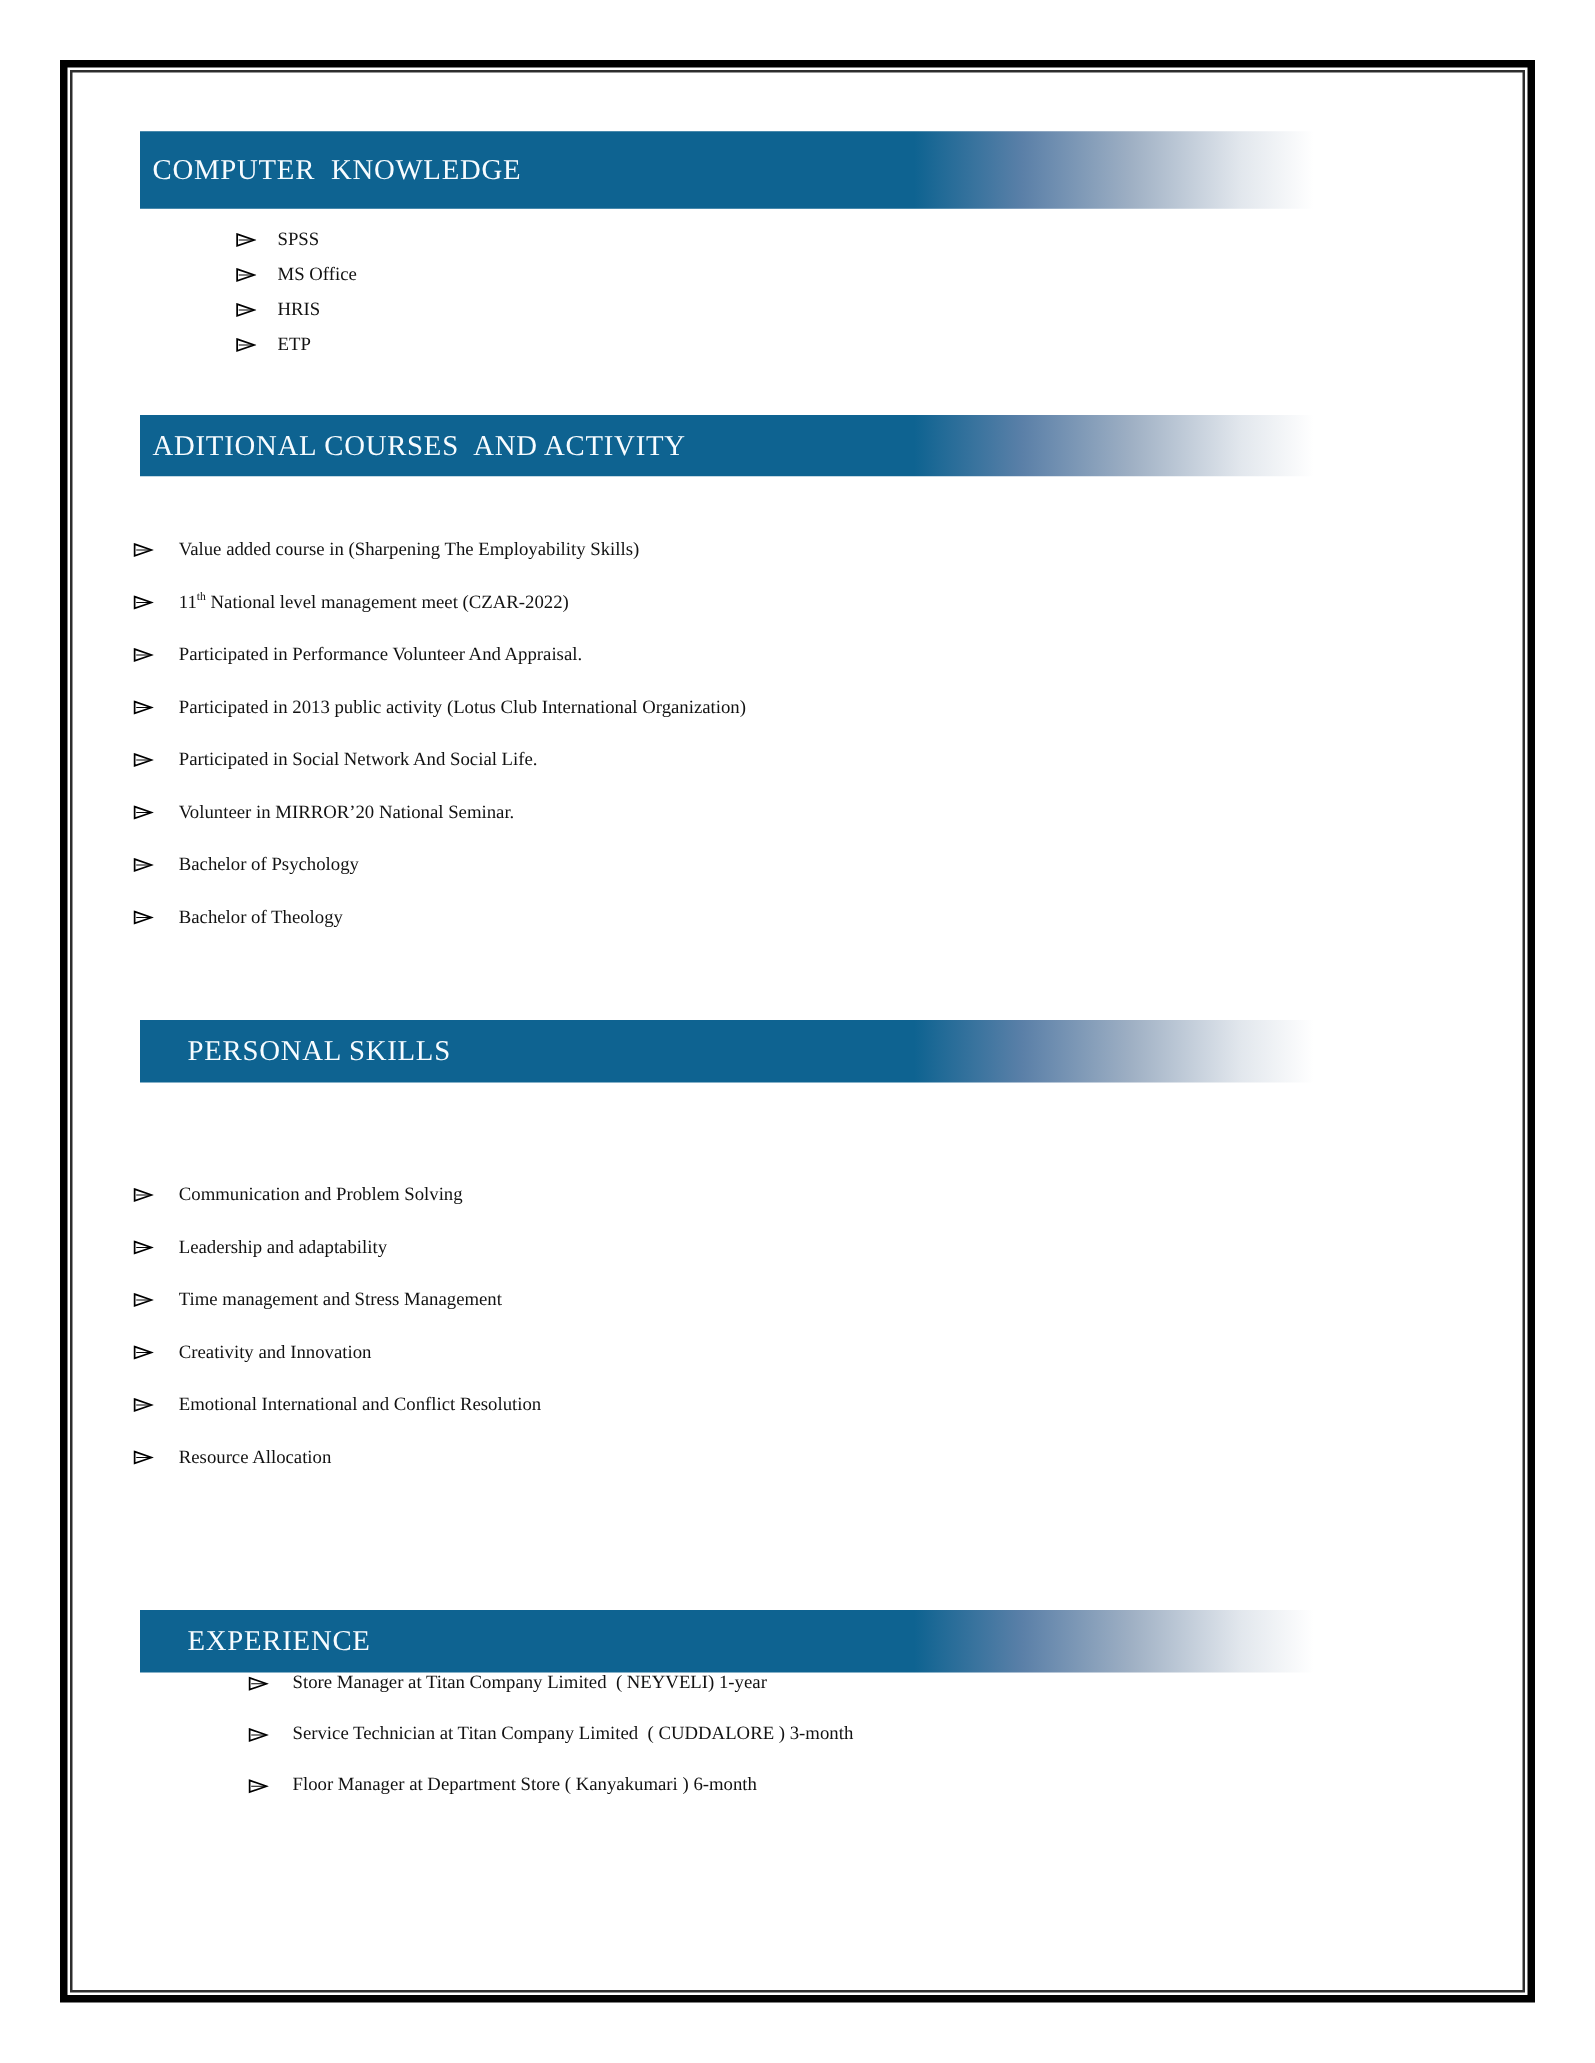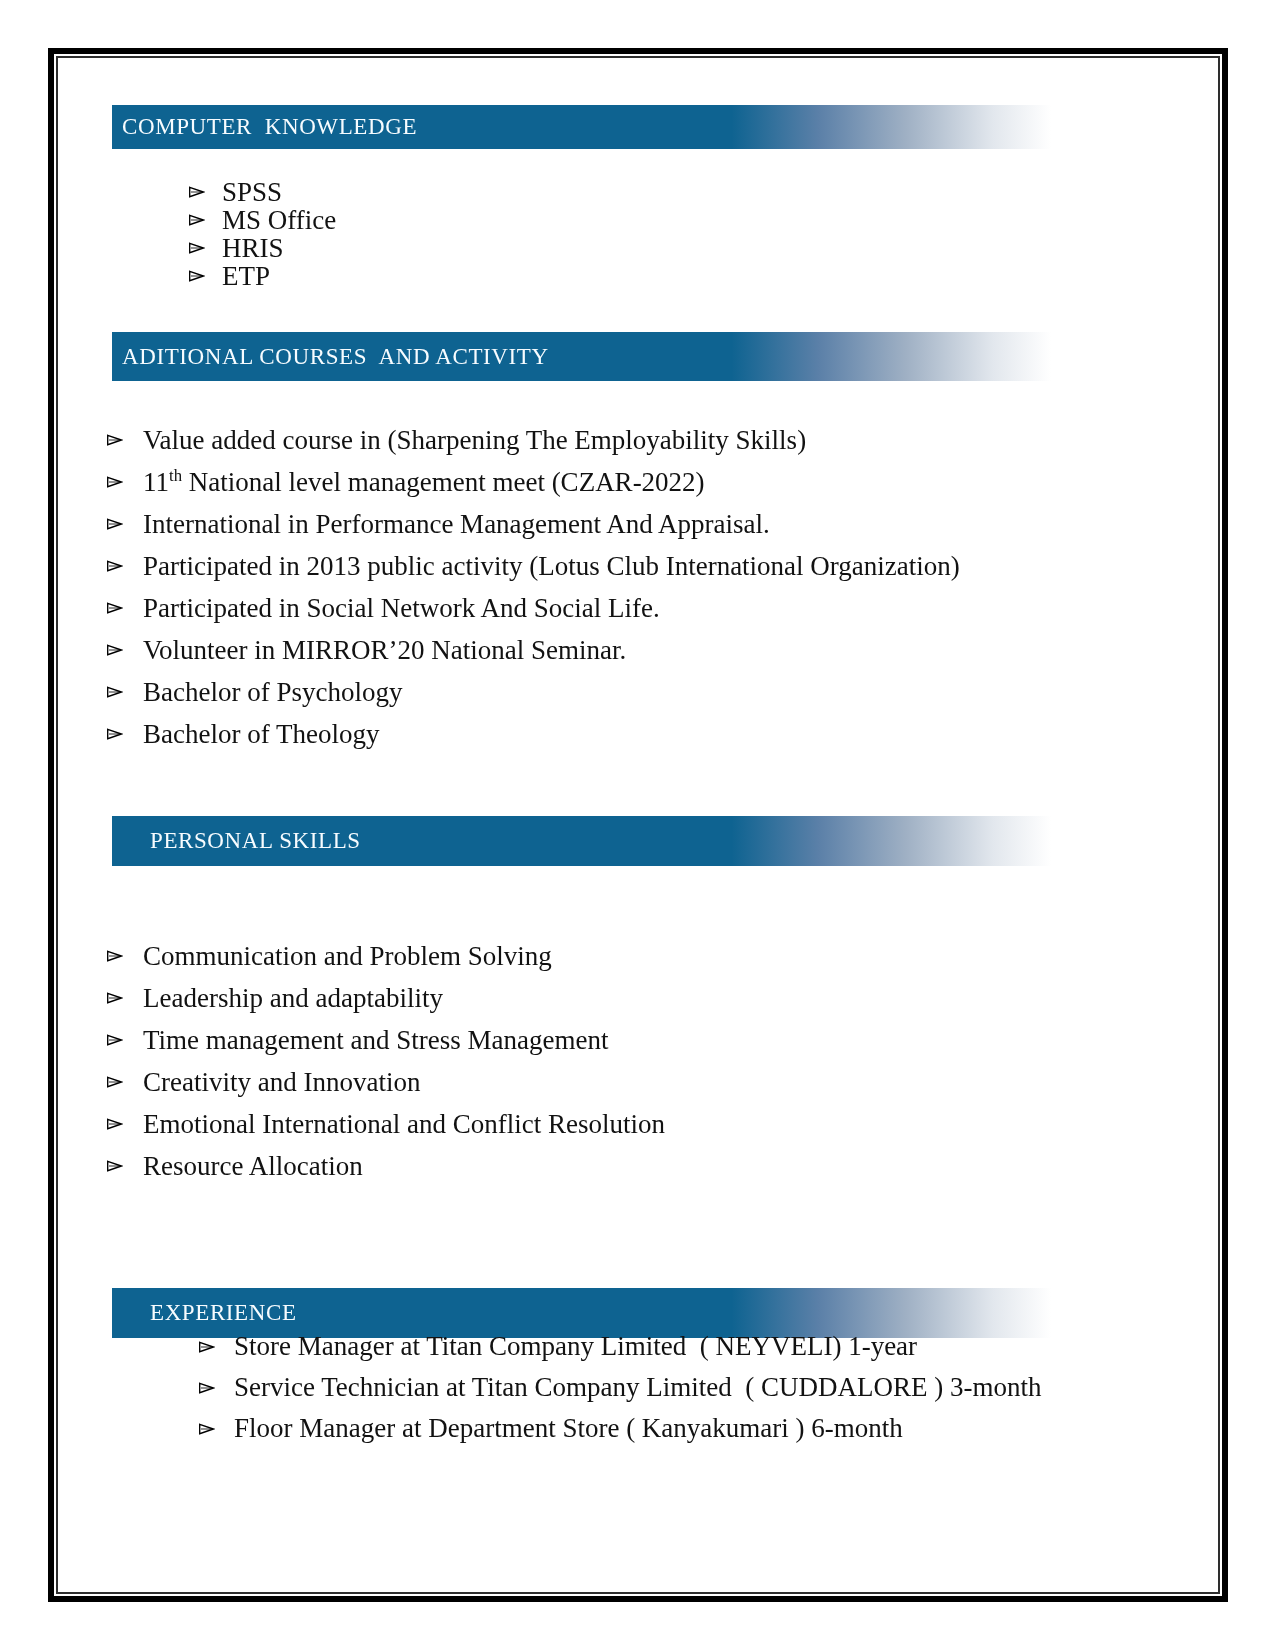--- a/index.html
+++ b/index.html
@@ -30,26 +30,26 @@
     background:linear-gradient(90deg,
       #0e6391 0%, #0e6391 64%,
       #5b80a8 73%, #9fb0c4 82%,
       #e2e7ed 91%, #ffffff 97%, #ffffff 100%);
     color:#f7fcff;
     font-size:23px; letter-spacing:0.6px;
     white-space:pre;
   }
   .pad-sm { padding-left:10px; }
   .pad-lg { padding-left:38px; }
-  #bar-computer   { top:105px;  height:44px; }
+  #bar-computer   { top:105px;  height:62px; }
   #bar-courses    { top:332px;  height:49px; }
   #bar-skills     { top:816px;  height:50px; }
   #bar-experience { top:1288px; height:50px; }
 
-  ul.blist { position:absolute; list-style:none; margin:0; padding:0; font-size:27px; }
+  ul.blist { position:absolute; list-style:none; margin:0; padding:0; font-size:15px; }
   ul.blist li { display:flex; align-items:center; }
   .b { flex:none; display:flex; align-items:center; }
   .txt { white-space:pre; }
   sup.ord { font-size:0.62em; vertical-align:super; line-height:0; }
 
   #list-computer   { left:188px; top:178px; }
   #list-computer li { line-height:28px; height:28px; }
   #list-computer .b { width:34px; }
 
   #list-courses    { left:106px; top:419px; }
@@ -137,21 +137,21 @@
       </span>
     <span class="txt"><span>11</span><sup class="ord">th</sup><span> National level management meet (CZAR-2022)</span></span>
   </li>
   <li>
     <span class="b">
         <svg class="arrow" width="17" height="14" viewBox="0 0 20 14">
           <path d="M2 1.5 L18 7 L2 12.5 Z" fill="#fff" stroke="#000" stroke-width="1.6"></path>
           <path d="M3.5 7 L17 7" stroke="#000" stroke-width="1"></path>
         </svg>
       </span>
-    <span class="txt">International in Performance Management And Appraisal.</span>
+    <span class="txt">Participated in Performance Volunteer And Appraisal.</span>
   </li>
   <li>
     <span class="b">
         <svg class="arrow" width="17" height="14" viewBox="0 0 20 14">
           <path d="M2 1.5 L18 7 L2 12.5 Z" fill="#fff" stroke="#000" stroke-width="1.6"></path>
           <path d="M3.5 7 L17 7" stroke="#000" stroke-width="1"></path>
         </svg>
       </span>
     <span class="txt">Participated in 2013 public activity (Lotus Club International Organization)</span>
   </li>

